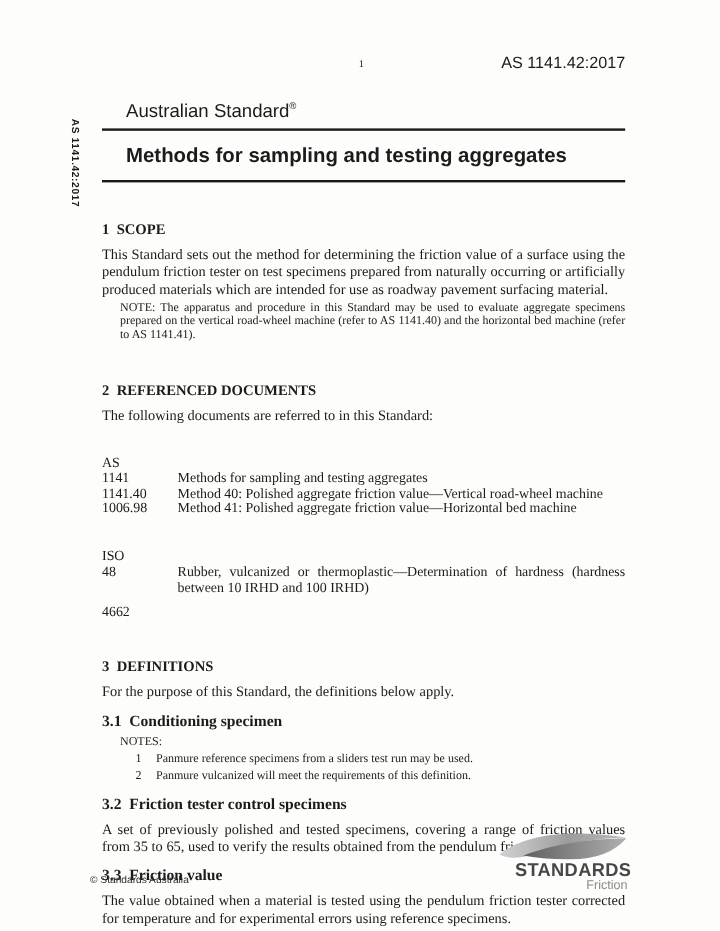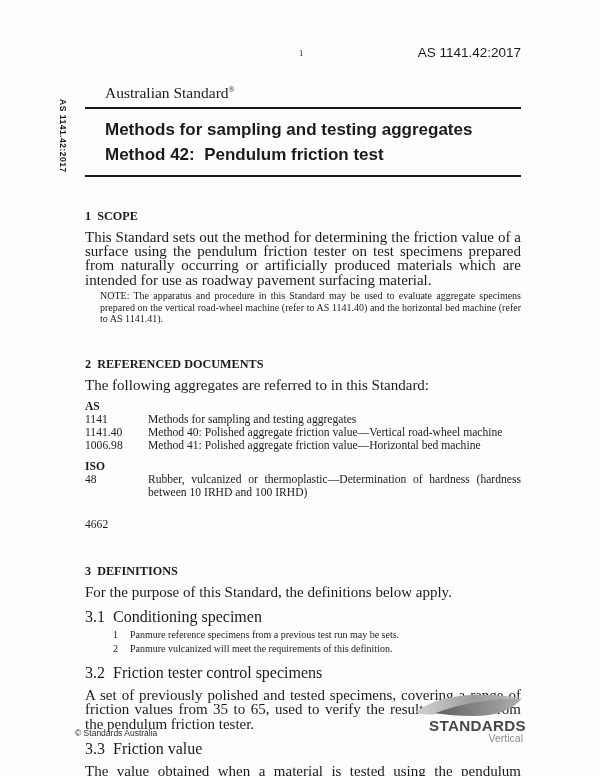--- a/index.html
+++ b/index.html
@@ -46,21 +46,21 @@
   }
 
   .content {
     position: absolute;
     left: 85px;
     top: 84px;
     width: 436px;
   }
 
   .brand {
-    font-family: Liberation Serif, serif;
+    font-family: Liberation Sans, sans-serif;
     font-size: 15.5px;
     padding-left: 20px;
     margin-bottom: 5px;
   }
   .brand sup { font-size: 8px; vertical-align: super; }
 
   .rule { border: none; border-top: 2px solid #191919; height: 0; }
 
   .titles {
     font-family: "Liberation Sans", sans-serif;
@@ -69,42 +69,42 @@
     line-height: 25px;
     padding: 8px 0 8px 20px;
   }
 
   .sec-heading {
     font-weight: bold;
     font-size: 12.2px;
     margin-top: 32px;
   }
   .para {
-    font-size: 15px;
+    font-size: 12px;
     line-height: 14.2px;
     text-align: justify;
     margin-top: 6px;
   }
   .note {
     font-size: 10px;
     line-height: 11.7px;
     text-align: justify;
     margin: 3px 0 0 15px;
   }
 
   .reflist { font-size: 11.6px; line-height: 12.8px; }
-  .group-label { margin-top: 9px; font-weight: bold; }
+  .group-label { margin-top: 27px; }
   .refrow { display: flex; }
   .refrow .code { width: 63px; flex: none; }
   .refrow .desc { flex: 1; text-align: justify; }
-  .refrow.gap { margin-top: 19px; }
+  .refrow.gap { margin-top: 7px; }
 
   .subhead {
-    font-weight: normal;
-    font-size: 16px;
+    font-weight: bold;
+    font-size: 13px;
     margin-top: 9px;
   }
   .notes-label { font-size: 10px; margin: 4px 0 0 15px; }
   .note-item {
     display: flex;
     font-size: 10px;
     line-height: 11.7px;
     margin: 3px 0 0 28px;
   }
   .note-item .num { width: 17px; flex: none; }
@@ -155,31 +155,30 @@
   <div class="doc-code">AS 1141.42:2017</div>
 
   <div class="content">
 
     <div class="brand"><span>Australian Standard</span><sup>®</sup></div>
 
     <hr class="rule">
 
     <div class="titles">
       <div>Methods for sampling and testing aggregates</div>
-      <div>Method 42:&nbsp; Pendulum friction test</div>
     </div>
 
     <hr class="rule">
 
     <div class="sec-heading">1&nbsp;&nbsp;SCOPE</div>
     <div class="para">This Standard sets out the method for determining the friction value of a surface using the pendulum friction tester on test specimens prepared from naturally occurring or artificially produced materials which are intended for use as roadway pavement surfacing material.</div>
     <div class="note">NOTE: The apparatus and procedure in this Standard may be used to evaluate aggregate specimens prepared on the vertical road-wheel machine (refer to AS 1141.40) and the horizontal bed machine (refer to AS 1141.41).</div>
 
     <div class="sec-heading">2&nbsp;&nbsp;REFERENCED DOCUMENTS</div>
-    <div class="para">The following aggregates are referred to in this Standard:</div>
+    <div class="para">The following documents are referred to in this Standard:</div>
 
     <div class="reflist">
       <div class="group-label">AS</div>
       <div class="refrow">
         <span class="code">1141</span>
         <span class="desc">Methods for sampling and testing aggregates</span>
       </div>
       <div class="refrow">
         <span class="code">1141.40</span>
         <span class="desc">Method 40: Polished aggregate friction value—Vertical road-wheel machine</span>
@@ -196,23 +195,24 @@
       </div>
       <div class="refrow gap">
         <span class="code">4662</span>
       </div>
     </div>
 
     <div class="sec-heading">3&nbsp;&nbsp;DEFINITIONS</div>
     <div class="para">For the purpose of this Standard, the definitions below apply.</div>
 
     <div class="subhead">3.1&nbsp;&nbsp;Conditioning specimen</div>
+    <div class="notes-label">NOTES:</div>
     <div class="note-item">
       <span class="num">1</span>
-      <span class="txt">Panmure reference specimens from a previous test run may be sets.</span>
+      <span class="txt">Panmure reference specimens from a sliders test run may be used.</span>
     </div>
     <div class="note-item">
       <span class="num">2</span>
       <span class="txt">Panmure vulcanized will meet the requirements of this definition.</span>
     </div>
 
     <div class="subhead">3.2&nbsp;&nbsp;Friction tester control specimens</div>
     <div class="para">A set of previously polished and tested specimens, covering a range of friction values from 35 to 65, used to verify the results obtained from the pendulum friction tester.</div>
 
     <div class="subhead">3.3&nbsp;&nbsp;Friction value</div>
@@ -236,16 +236,16 @@
           <linearGradient id="swg2" x1="0" y1="0" x2="1" y2="0">
             <stop offset="0" stop-color="#5f5f5f"></stop>
             <stop offset="1" stop-color="#b0b0b0"></stop>
           </linearGradient>
         </defs>
         <path d="M2 19 Q 34 -6 108 5 Q 66 6 28 20 Q 12 24 2 19 Z" fill="url(#swg1)"></path>
         <path d="M22 20 Q 58 6 108 5.5 Q 92 24 58 23 Q 37 23 22 20 Z" fill="url(#swg2)"></path>
       </svg>
     </span>
     <div class="l1">STANDARDS</div>
-    <div class="l2">Vertical</div>
+    <div class="l2">Friction</div>
   </div>
 
 </div>
 
 </body></html>

